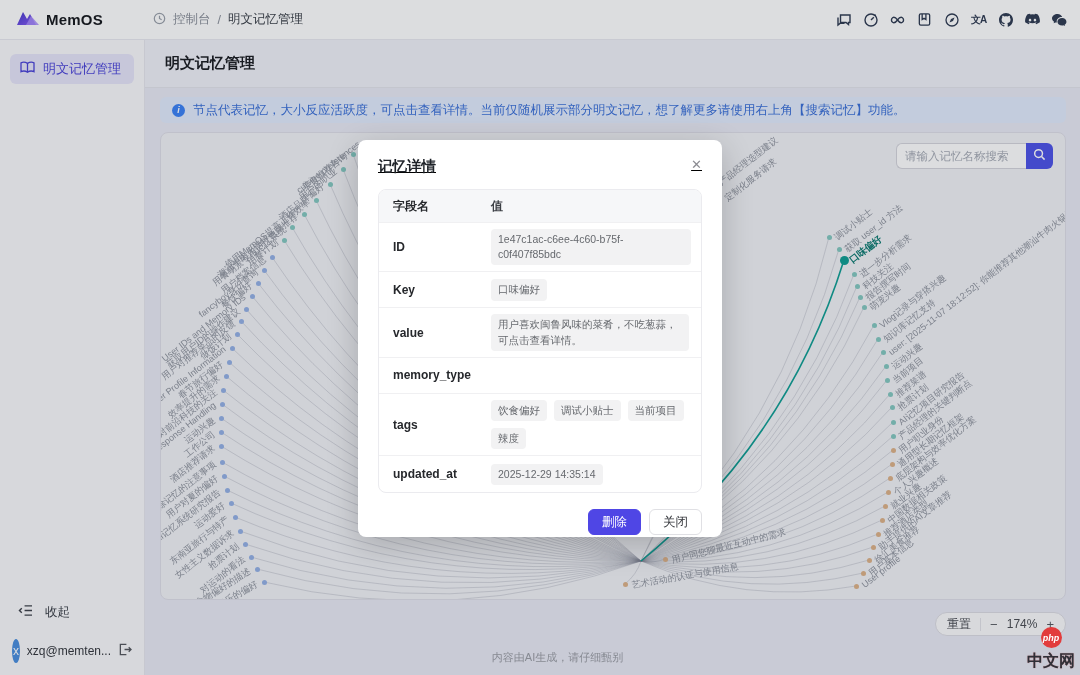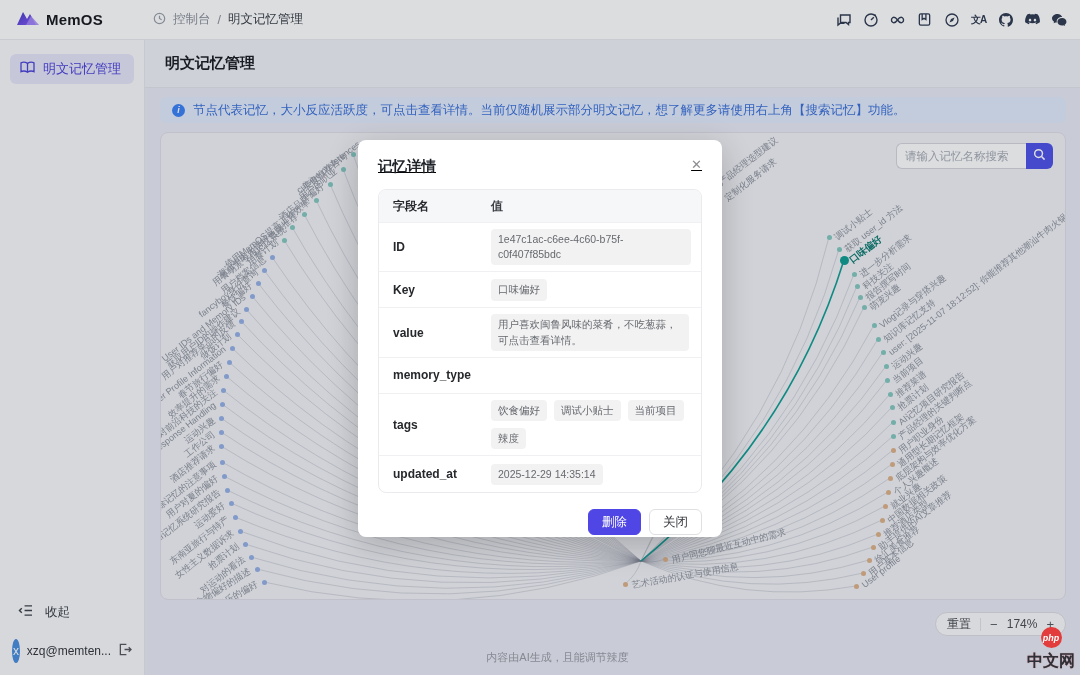--- a/index.html
+++ b/index.html
@@ -501,21 +501,21 @@
     </div>
 
     <div class="zoom-pill">
       <span class="zreset">重置</span>
       <span class="sep"></span>
       <span class="zbtn">−</span>
       <span>174%</span>
       <span class="zbtn">+</span>
     </div>
 
-    <div class="disclaimer">内容由AI生成，且能调节辣度</div>
+    <div class="disclaimer">内容由AI生成，请仔细甄别</div>
   </main>
 
   <div class="mask"></div>
 
   <div class="modal">
     <div class="modal-head">
       <div class="modal-title">记忆详情</div>
       <span class="modal-close"></span>
     </div>
     <div class="dtable">

